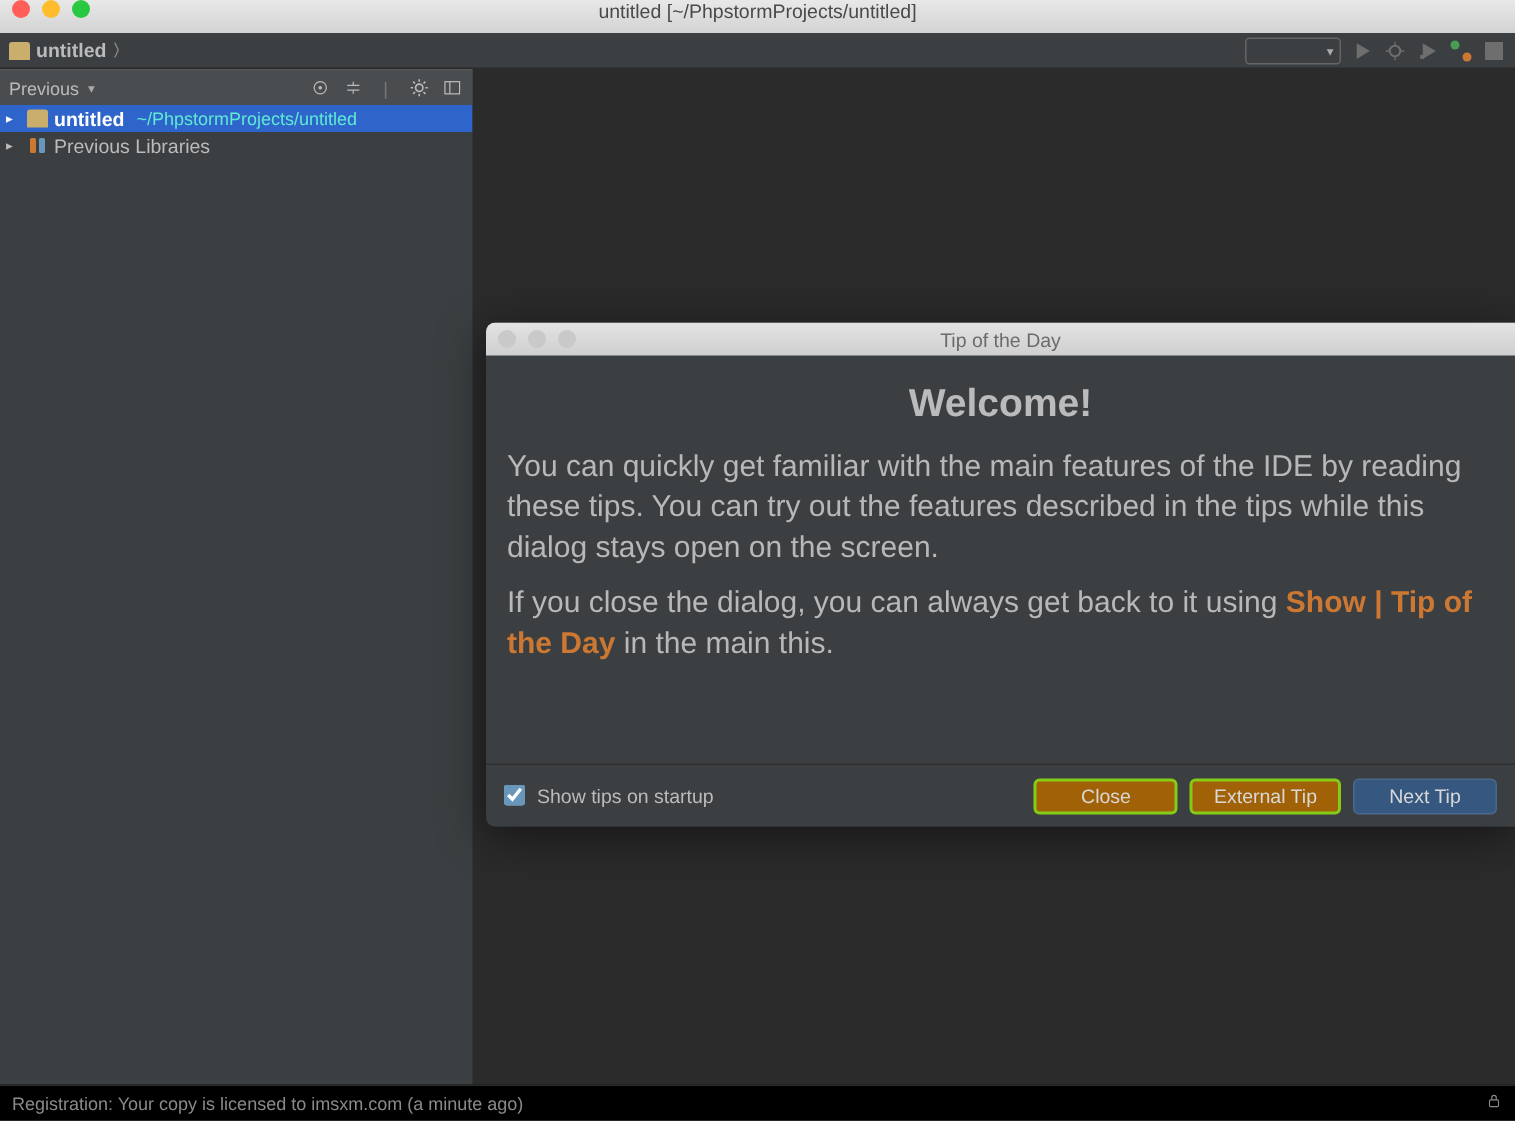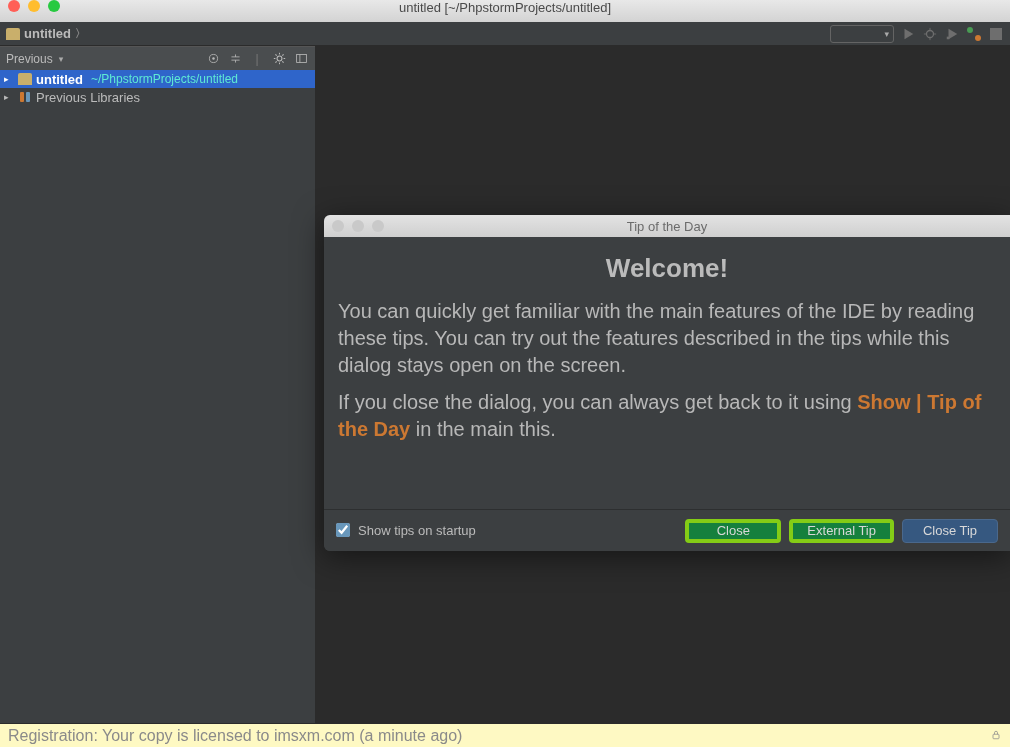--- a/index.html
+++ b/index.html
@@ -62,25 +62,25 @@
   .dialog-titlebar .traffic .tl { background: #c9c9c9; }
   .dialog-title { position: absolute; left: 0; right: 0; text-align: center; font-size: 13px; color: #6b6b6b; pointer-events: none; }
   .dialog-body { padding: 16px 14px 10px 14px; flex: 1; color: #bbbbbb; }
   .dialog-body h1 { font-size: 26px; font-weight: bold; color: #bbbbbb; margin-bottom: 14px; text-align: center; }
   .dialog-body p { font-size: 20px; line-height: 1.35; margin-bottom: 10px; color: #b8b8b8; }
   .dialog-body .hl { color: #cc7832; font-weight: bold; }
   .dialog-footer { height: 42px; border-top: 1px solid #2d2f30; display: flex; align-items: center; padding: 0 12px; gap: 8px; background: #3c3f41; }
   .checkbox { display: flex; gap: 8px; font-size: 13px; color: #bbbbbb; }
   .checkbox input { width: 14px; height: 14px; accent-color: #6897bb; }
   .dialog-footer .spacer { flex: 1; }
-  .btn { height: 24px; min-width: 96px; padding: 0 14px; background: #15803d; border: 4px solid #84cc16; color: #d8d8d8; font-size: 13px; border-radius: 4px; cursor: pointer; }
+  .btn { height: 24px; min-width: 96px; padding: 0 14px; background: #a16207; border: 2px solid #84cc16; color: #d8d8d8; font-size: 13px; border-radius: 4px; cursor: pointer; }
   .btn.primary { background: #365880; border: 1px solid #4a688c; }
 
   
-  .statusbar { position: absolute; left: 0; right: 0; bottom: 0; height: 24px; background: #fef9c3; border-top: 1px solid #2b2b2b; display: flex; align-items: center; padding: 0 8px; font-size: 16px; color: #8a8a8a; }
+  .statusbar { position: absolute; left: 0; right: 0; bottom: 0; height: 24px; background: #000000; border-top: 1px solid #2b2b2b; display: flex; align-items: center; padding: 0 8px; font-size: 12px; color: #8a8a8a; }
   .statusbar .right { margin-left: auto; display: flex; align-items: center; gap: 8px; }
   .lock-icon svg { width: 12px; height: 12px; }
 
 </style>
 </head>
 <body>
 
 <div class="titlebar">
   <div class="traffic">
     <div class="tl red"></div>
@@ -204,21 +204,21 @@
     </p>
   </div>
   <div class="dialog-footer">
     <label class="checkbox">
       <input type="checkbox" checked="" style="">
       <span>Show tips on startup</span>
     </label>
     <div class="spacer"></div>
     <button class="btn">Close</button>
     <button class="btn">External Tip</button>
-    <button class="btn primary">Close Tip</button>
+    <button class="btn primary">Next Tip</button>
   </div>
 </div>
 
 <div class="statusbar">
   <span>Registration: Your copy is licensed to imsxm.com (a minute ago)</span>
   <div class="right">
     <span class="lock-icon">
       <svg viewBox="0 0 16 16">
           <rect x="4" y="7" width="8" height="6" rx="1" fill="none" stroke="#8a8a8a"></rect>
           <path d="M6 7V5a2 2 0 014 0v2" fill="none" stroke="#8a8a8a"></path>

